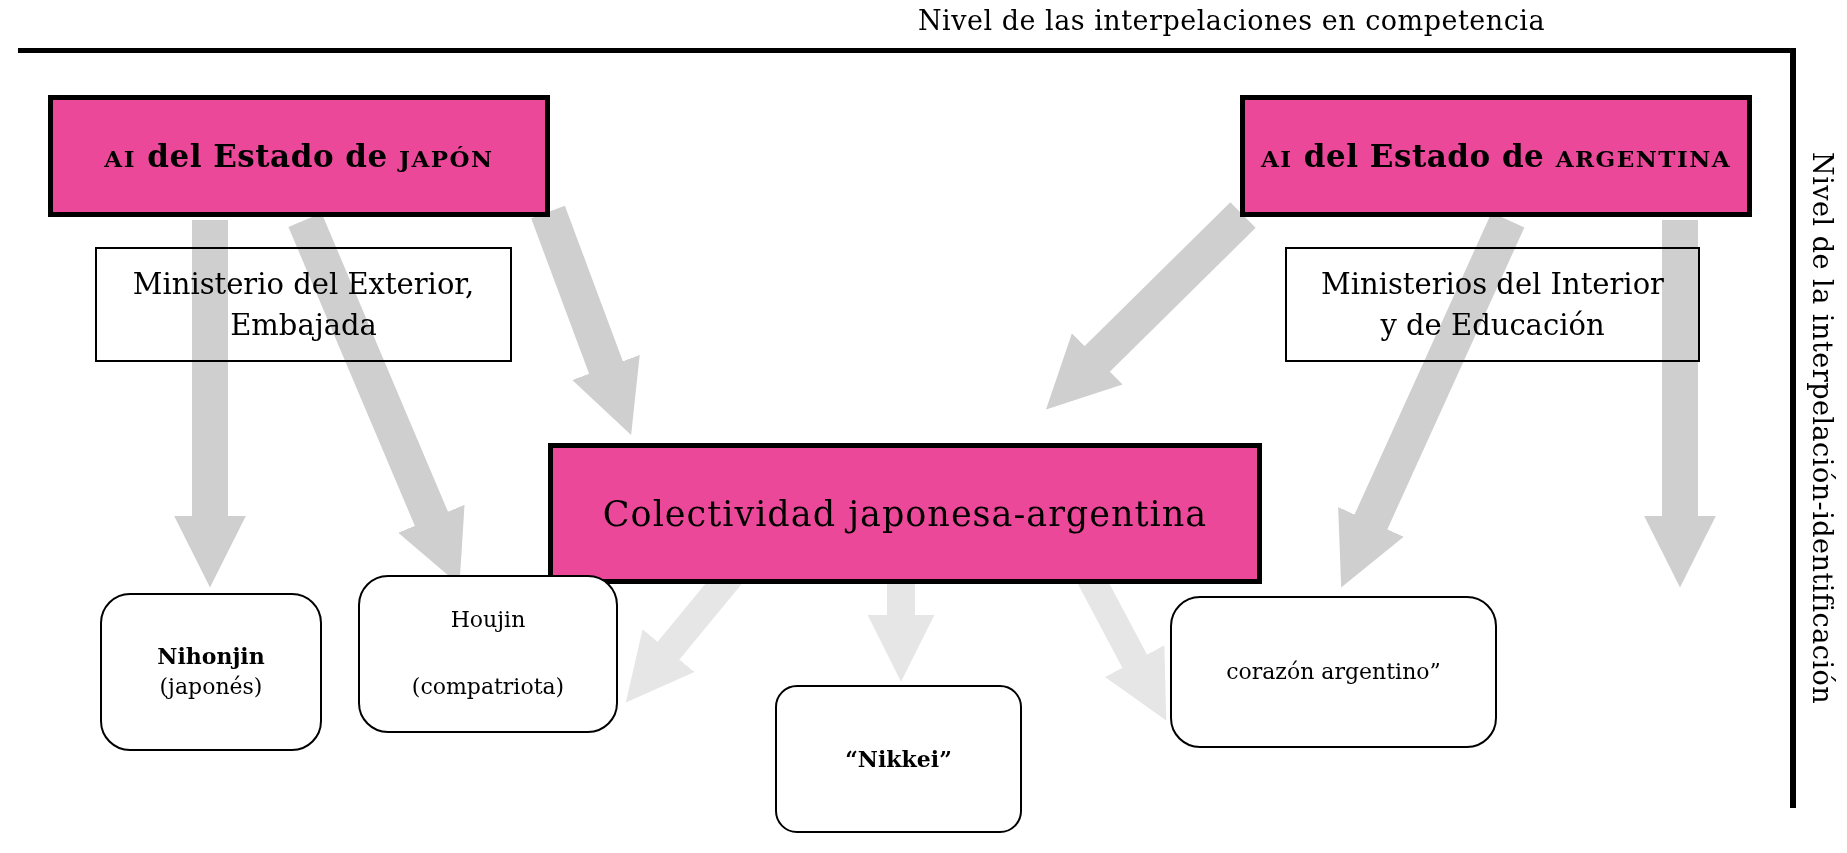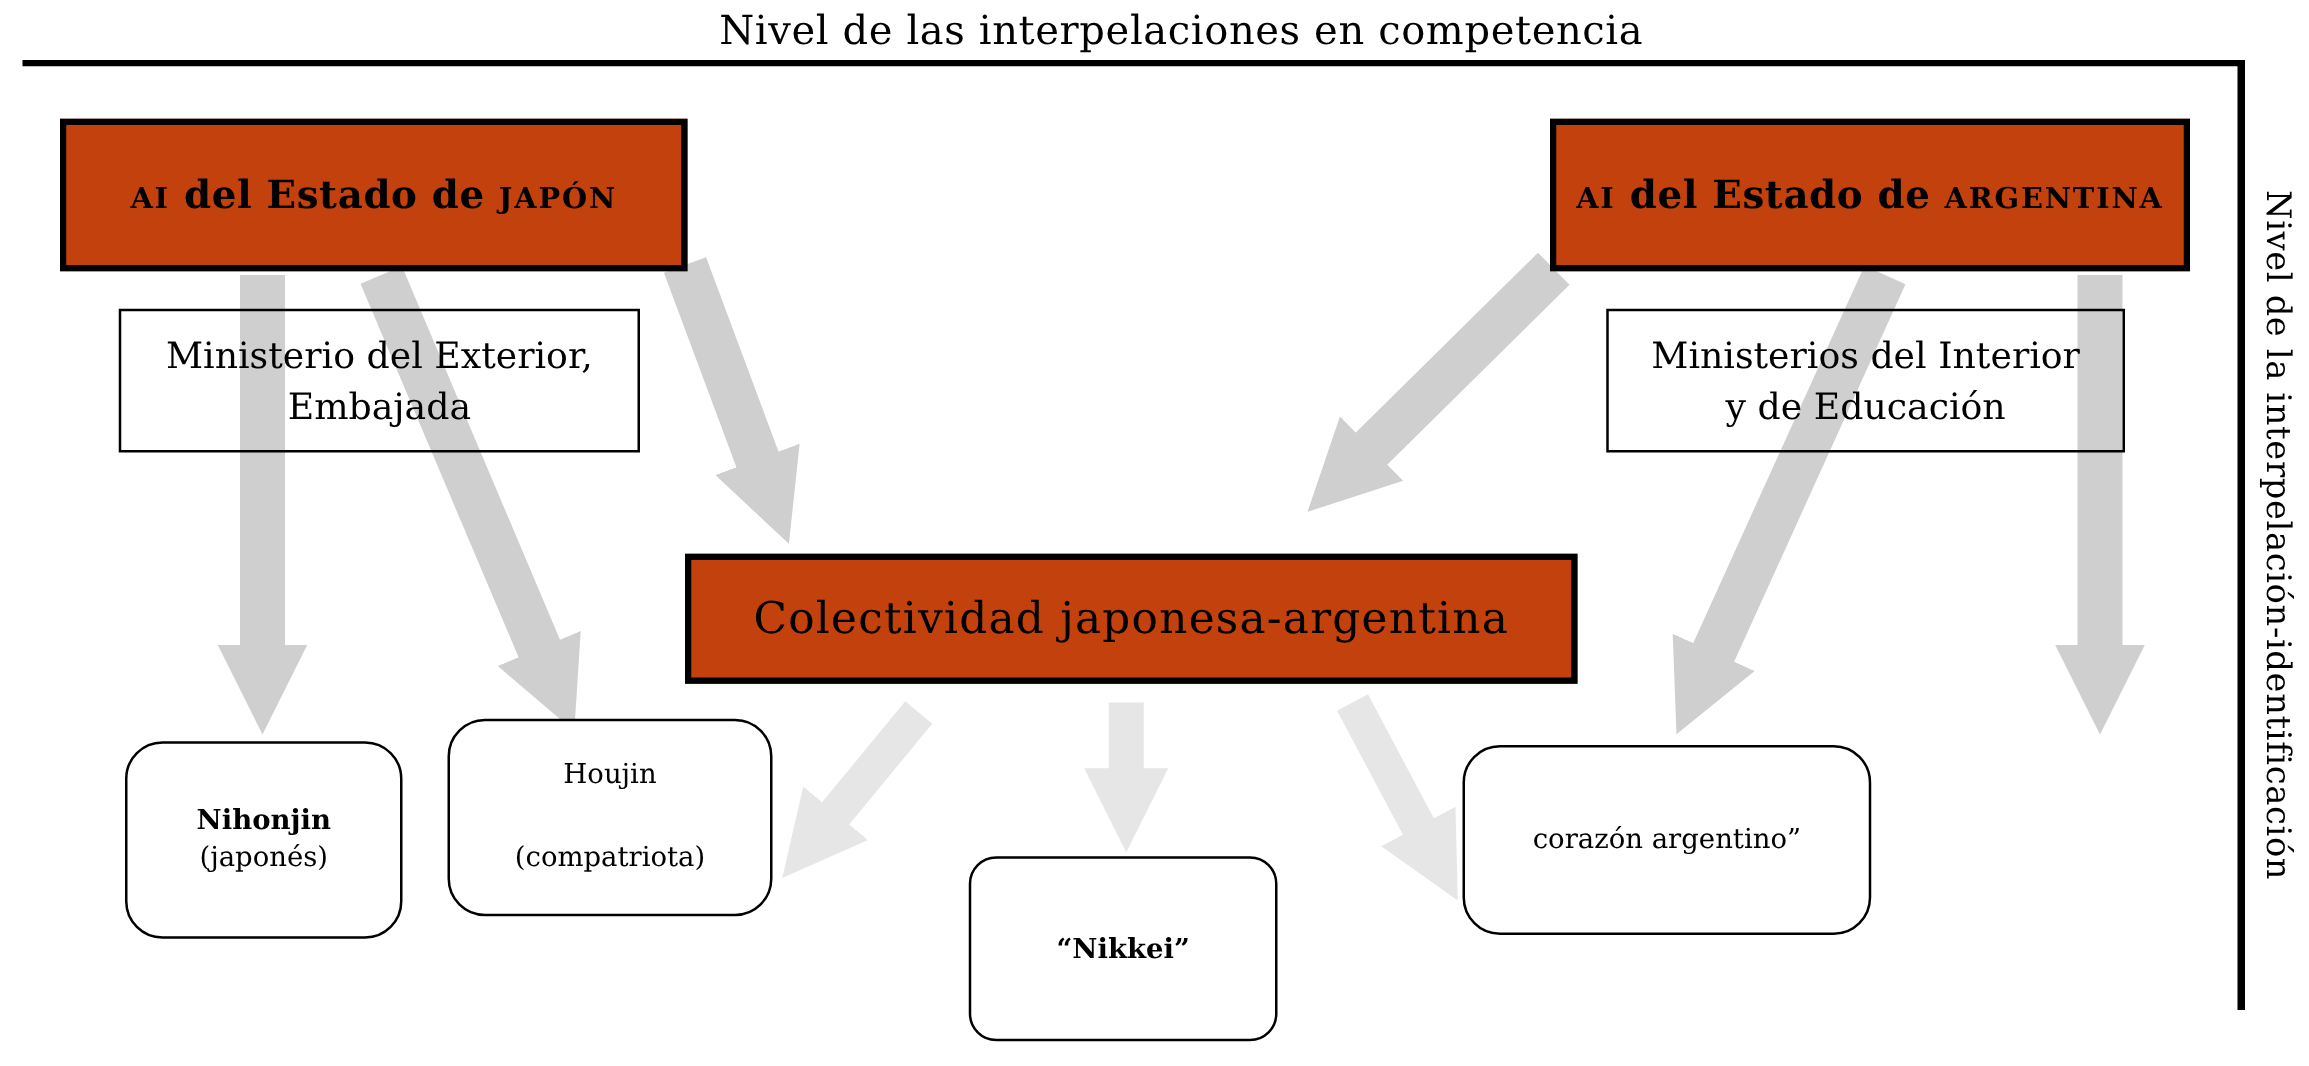--- a/index.html
+++ b/index.html
@@ -18,22 +18,22 @@
   .abs { position: absolute; }
 
   
   .rule { background: var(--line, #000); }
   #top-rule  { left: 18px;  top: 48px; width: 1778px; height: 5px; }
   #right-rule{ left: 1790px; top: 48px; width: 6px;  height: 760px; }
 
   
   #top-title {
     left: 345px; top: 5px; width: 1200px;
-    text-align: center;
-    font-size: 32px; letter-spacing: 0.5px;
+    text-align: right;
+    font-size: 27px; letter-spacing: 0.5px;
     color: #000;
     white-space: nowrap;
   }
   #right-title {
     left: 1799px; top: 48px; width: 46px; height: 760px;
     writing-mode: vertical-rl;
     display: flex; align-items: center; justify-content: center;
     font-size: 27px; letter-spacing: 0.5px;
     color: #000;
     white-space: nowrap;
@@ -48,34 +48,34 @@
   .head-light { fill: var(--arrow-light, #e6e6e6); }
 
   
   .box {
     box-sizing: border-box;
     display: flex; flex-direction: column;
     align-items: center; justify-content: center;
     text-align: center;
     color: #000;
   }
-  .thick { border: 5px solid #000; background: #c2410c; }
+  .thick { border: 5px solid #000; background: #ec4899; }
   .thin  { border: 2px solid #000; background: transparent; }
   .round { border: 2px solid #000; border-radius: 30px; background: #ffffff; }
 
   #box-japan     { left: 48px;   top: 95px;  width: 502px; height: 122px; }
   #box-argentina { left: 1240px; top: 95px;  width: 512px; height: 122px; }
   .state-line { font-weight: bold; font-size: 31px; white-space: nowrap; letter-spacing: 0.5px; }
   .state-caps { font-size: 23px; letter-spacing: 1.5px; }
 
   #box-min-japan     { left: 95px;   top: 247px; width: 417px; height: 115px; }
   #box-min-argentina { left: 1285px; top: 247px; width: 415px; height: 115px; }
   .ministry-line { font-size: 29px; line-height: 1.4; white-space: nowrap; }
 
-  #box-colectividad { left: 548px; top: 443px; width: 714px; height: 104px; }
+  #box-colectividad { left: 548px; top: 443px; width: 714px; height: 141px; }
   #box-colectividad .community-line { font-size: 35px; letter-spacing: 1px; white-space: nowrap; }
 
   #box-nihonjin  { left: 100px;  top: 593px; width: 222px; height: 158px; }
   #box-houjin    { left: 358px;  top: 575px; width: 260px; height: 158px; gap: 36px; }
   #box-nikkei    { left: 775px;  top: 685px; width: 247px; height: 148px; border-radius: 22px; }
   #box-cara      { left: 1170px; top: 596px; width: 327px; height: 152px; }
   #box-argentino { left: 1530px; top: 596px; width: 238px; height: 143px; }
   .identity-line { font-size: 22px; line-height: 1.4; white-space: nowrap; }
   .bold { font-weight: bold; }
 </style>

